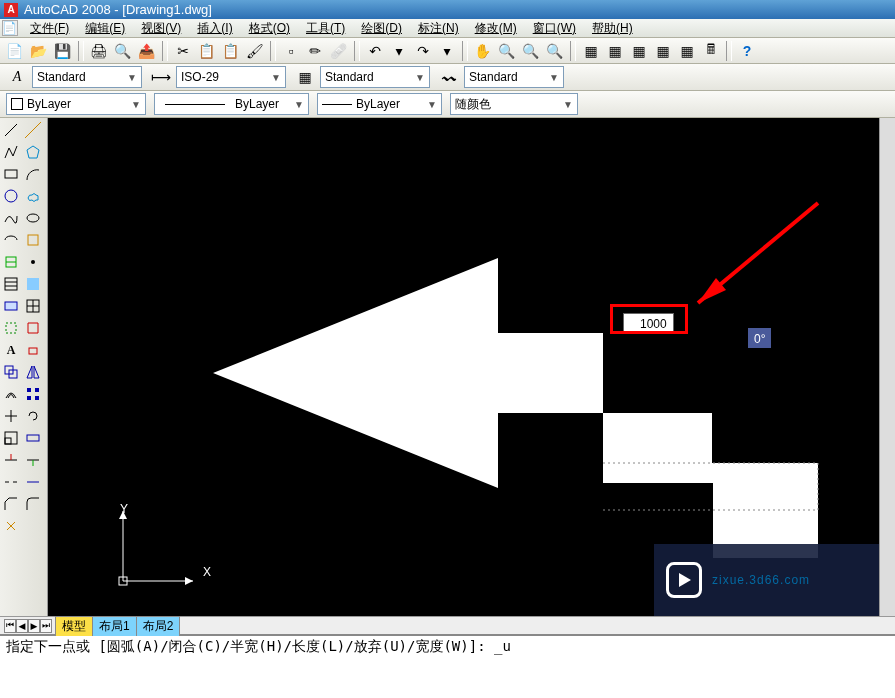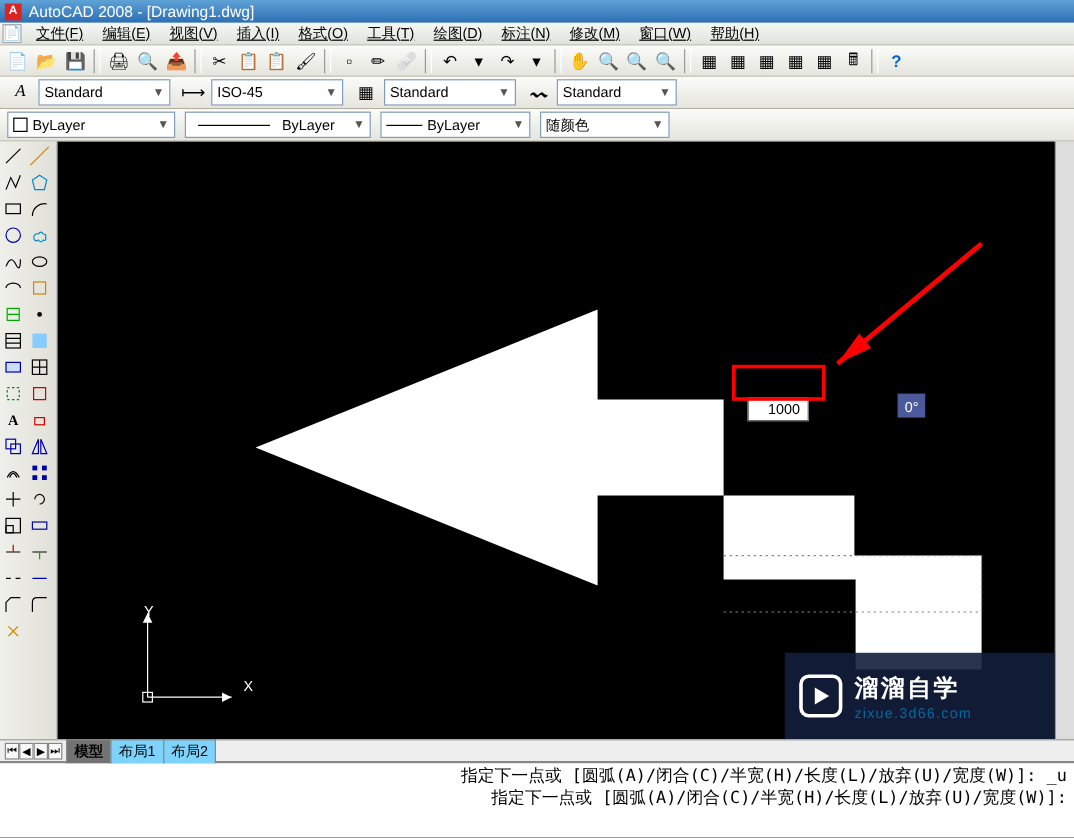--- a/index.html
+++ b/index.html
@@ -40,24 +40,24 @@
 .dyn-angle { position:absolute; background:#4a5a9a; color:#fff; padding:2px 6px; font-size:14px; }
 .red-box { position:absolute; border:3px solid #ff0000; }
 .coord-axis { position:absolute; left:65px; bottom:25px; }
 .red-arrow { position:absolute; }
 
 
 .tabstrip { height: 18px; background:#eee; border-top:1px solid #999; display:flex; align-items:center; padding-left:55px; position:relative;}
 .tabstrip .navbtns { position:absolute; left:4px; display:flex; gap:0; }
 .tabstrip .nb { width:12px;height:14px;border:1px solid #888;background:#f8f8f8;display:flex;align-items:center;justify-content:center;font-size:9px;cursor:pointer;}
 .tab { padding: 1px 6px; border:1px solid #888; border-bottom:none; background:#7dd3fc; margin-right:-1px; font-size:11px; cursor:pointer;}
-.tab.active { background:#737373;font-weight:bold; }
-
-
-.cmdpanel { height: 40px; background:#fff; border-top:2px solid #888; padding:2px 6px; overflow:hidden;text-align:right;}
+.tab.active { background:#fde047; }
+
+
+.cmdpanel { height: 40px; background:#fff; border-top:2px solid #888; padding:2px 6px; overflow:hidden;}
 .cmdpanel .cmdline { font-family: "SimSun", monospace; font-size: 14px; white-space:nowrap; }
 
 
 .watermark { position:absolute; right:0; bottom:0; width:225px; height:72px; background:rgba(20,30,60,0.9); display:flex; align-items:center; padding:0 12px; gap:10px;}
 .wm-icon { width:36px;height:36px;border:3px solid #fff;border-radius:8px;display:flex;align-items:center;justify-content:center;}
 .wm-icon svg { fill:#fff; }
 .wm-text { color:#fff; display:flex; flex-direction:column; }
 .wm-text .cn { font-size:20px; font-weight:bold; letter-spacing:2px;}
 .wm-text .en { font-size:12px; letter-spacing:1px; color:#0369a1;}
 
@@ -188,21 +188,21 @@
     </div>
   <div class="dropdown" style="width:110px">
     <span>Standard</span>
     <span class="dd-arrow">▼</span>
   </div>
   <div class="sep"></div>
   <div class="tbtn">
       <span class="ico">⟼</span>
     </div>
   <div class="dropdown" style="width:110px">
-    <span>ISO-45</span>
+    <span>ISO-29</span>
     <span class="dd-arrow">▼</span>
   </div>
   <div class="sep"></div>
   <div class="tbtn">
       <span class="ico">▦</span>
     </div>
   <div class="dropdown" style="width:110px">
     <span>Standard</span>
     <span class="dd-arrow">▼</span>
   </div>
@@ -228,21 +228,21 @@
     <span>ByLayer</span>
     <span class="dd-arrow">▼</span>
   </div>
   <div class="sep"></div>
   <div class="dropdown" style="width:125px">
     <span style="width:30px;height:1px;background:#000;"></span>
     <span>ByLayer</span>
     <span class="dd-arrow">▼</span>
   </div>
   <div class="sep"></div>
-  <div class="dropdown" style="width:108px">
+  <div class="dropdown" style="width:128px">
     <span>随颜色</span>
     <span class="dd-arrow">▼</span>
   </div>
 </div>
 
 <div class="workarea">
 
   <div class="left-tools">
     <div class="vtool">
         <svg width="16" height="16">
@@ -450,21 +450,21 @@
   <div class="canvas">
 
     <svg class="arrow-shape" width="610" height="320">
       <polygon points="0,115 285,0 285,75 390,75 390,225 500,225 500,300 605,300 605,205 499,205 499,155 390,155 285,155 285,230" fill="#fff"></polygon>
 
       <line x1="390" y1="205" x2="605" y2="205" stroke="#888" stroke-dasharray="2,3"></line>
       <line x1="390" y1="252" x2="605" y2="252" stroke="#888" stroke-dasharray="2,3"></line>
       <line x1="605" y1="205" x2="605" y2="252" stroke="#888" stroke-dasharray="2,3"></line>
     </svg>
 
-    <div class="dyn-input" style="left:575px;top:213px;padding-left:16px;">
+    <div class="dyn-input" style="left:575px;top:195px;padding-left:16px;">
       <span>1000</span>
     </div>
 
     <div class="red-box" style="left:562px;top:186px;width:78px;height:30px;"></div>
 
     <div class="dyn-angle" style="left:700px;top:210px;">
       <span>0°</span>
     </div>
 
     <svg class="red-arrow" style="left:630px;top:80px;" width="150" height="120">
@@ -482,21 +482,20 @@
     <span style="position:absolute;left:155px;bottom:37px;color:#fff;">X</span>
     <span style="position:absolute;left:72px;bottom:100px;color:#fff;">Y</span>
 
     <div class="watermark">
       <div class="wm-icon">
         <svg width="18" height="18" viewBox="0 0 18 18">
             <polygon points="4,2 16,9 4,16" fill="#fff"></polygon>
           </svg>
       </div>
       <div class="wm-text">
-        <span class="cn">溜溜自学</span>
         <span class="en">zixue.3d66.com</span>
       </div>
     </div>
   </div>
   <div class="right-scroll"></div>
 </div>
 
 <div class="tabstrip">
   <div class="navbtns">
     <div class="nb">⏮</div>
@@ -504,14 +503,13 @@
     <div class="nb">▶</div>
     <div class="nb">⏭</div>
   </div>
   <div class="tab active"><span>模型</span></div>
   <div class="tab"><span>布局1</span></div>
   <div class="tab"><span>布局2</span></div>
 </div>
 
 <div class="cmdpanel">
   <div class="cmdline">指定下一点或 [圆弧(A)/闭合(C)/半宽(H)/长度(L)/放弃(U)/宽度(W)]: _u</div>
-  <div class="cmdline">指定下一点或 [圆弧(A)/闭合(C)/半宽(H)/长度(L)/放弃(U)/宽度(W)]:</div>
 </div>
 
 </body></html>

